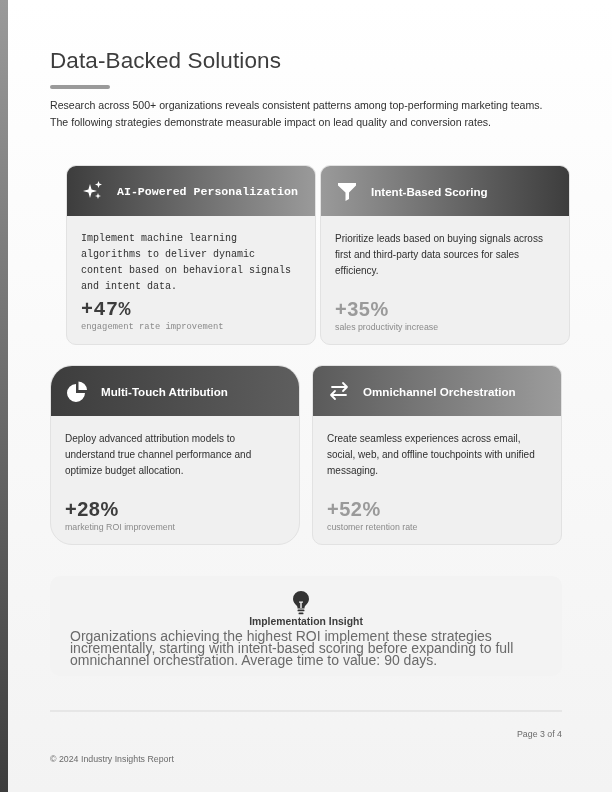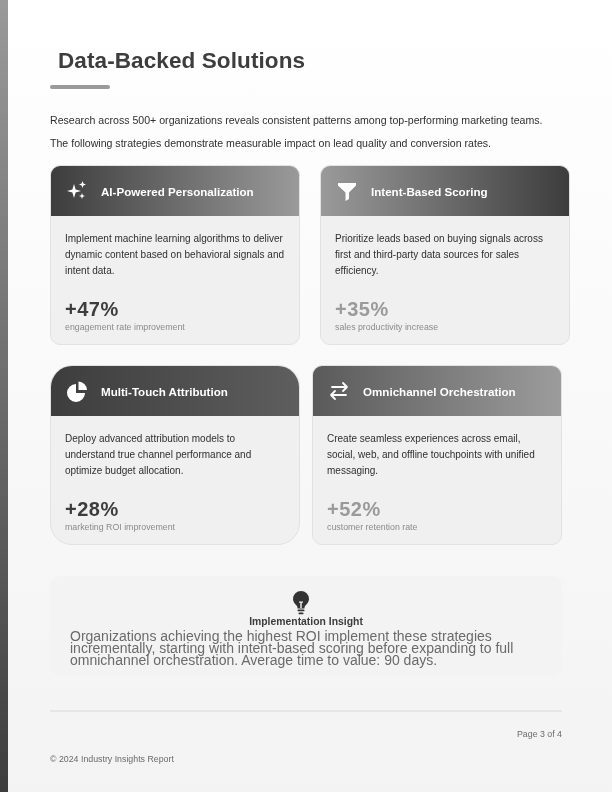--- a/index.html
+++ b/index.html
@@ -9,30 +9,30 @@
       background: linear-gradient(180deg, #ffffff 0%, #f3f3f3 100%);
       position: relative;
       color: #3a3a3a;
     }
     .side-stripe {
       position: absolute; left: 0; top: 0; width: 8px; height: 792px;
       background: linear-gradient(180deg, #9a9a9a 0%, #3d3d3d 100%);
     }
     .page { position: absolute; left: 50px; top: 0; width: 512px; }
     .title {
-      position: absolute; top: 48px; left: 8px;
-      font-size: 22.5px; font-weight: 700; color: #3d3d3d; letter-spacing: 0.1px;
+      position: absolute; top: 48px; left: 0;
+      font-size: 22.5px; font-weight: 400; color: #3d3d3d; letter-spacing: 0.1px;
     }
     .title-bar {
       position: absolute; top: 85px; left: 0; width: 60px; height: 4px;
       background: #9a9a9a; border-radius: 2px;
     }
     .intro {
-      position: absolute; top: 109px; left: 0; width: 512px;
-      font-size: 10.6px; line-height: 23px; color: #2f2f2f;
+      position: absolute; top: 97px; left: 0; width: 512px;
+      font-size: 10.6px; line-height: 17px; color: #2f2f2f;
     }
     .card {
       position: absolute; width: 250px; height: 180px;
       background: #f0f0f0; border: 1px solid #e2e2e2; border-radius: 10px;
       overflow: hidden;
     }
     .card-head {
       height: 50px; display: flex; align-items: center; padding-left: 14px;
       color: #fff;
     }
@@ -65,21 +65,21 @@
 </head>
 <body>
 
 <div class="side-stripe"></div>
 
 <div class="page">
   <h1 class="title">Data-Backed Solutions</h1>
   <div class="title-bar"></div>
   <p class="intro">Research across 500+ organizations reveals consistent patterns among top-performing marketing teams. The following strategies demonstrate measurable impact on lead quality and conversion rates.</p>
 
-  <div class="card" style="top:165px; left:0;">
+  <div class="card" style="top:165px; left:16px;font-family:Liberation Mono, monospace;">
     <div class="card-head g1">
       <span class="icon">
         <svg width="24" height="24" viewBox="0 0 24 24" fill="#fff">
           <path d="M9 5 L10.6 10.4 L16 12 L10.6 13.6 L9 19 L7.4 13.6 L2 12 L7.4 10.4 Z"></path>
           <path d="M17.5 2 L18.4 4.6 L21 5.5 L18.4 6.4 L17.5 9 L16.6 6.4 L14 5.5 L16.6 4.6 Z"></path>
           <path d="M17 14 L17.8 16.2 L20 17 L17.8 17.8 L17 20 L16.2 17.8 L14 17 L16.2 16.2 Z"></path>
         </svg>
       </span>
       <span class="label">AI-Powered Personalization</span>
     </div>

